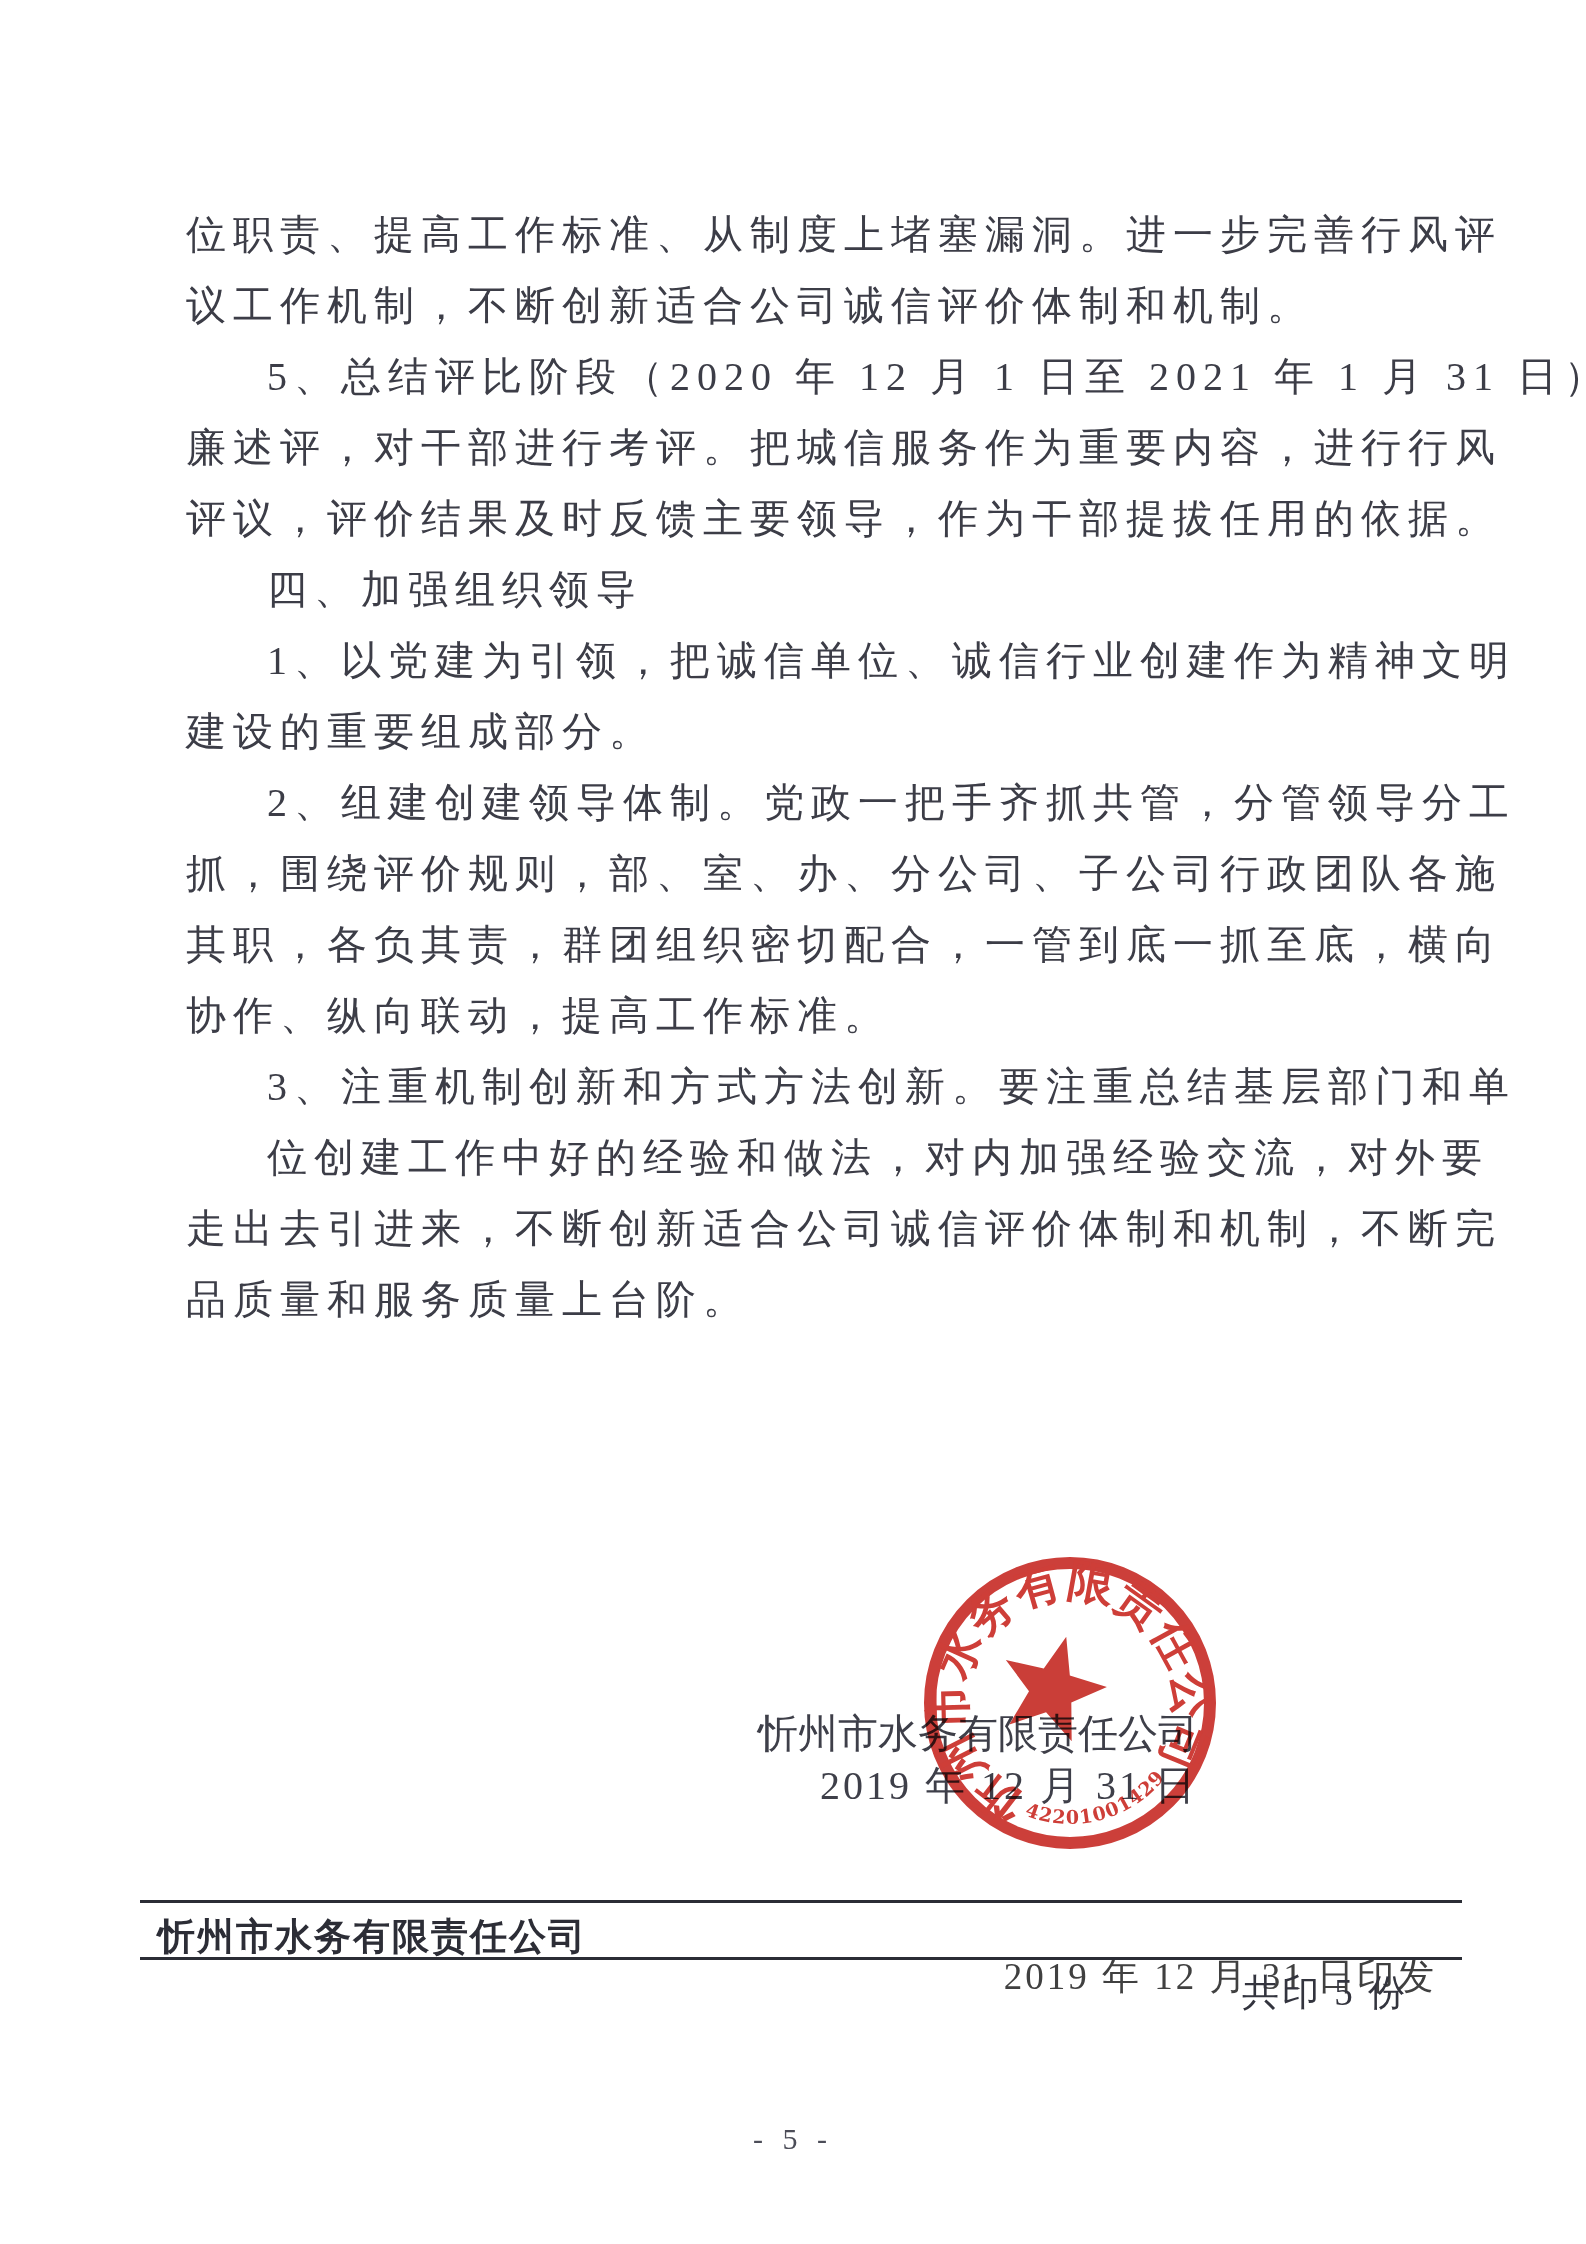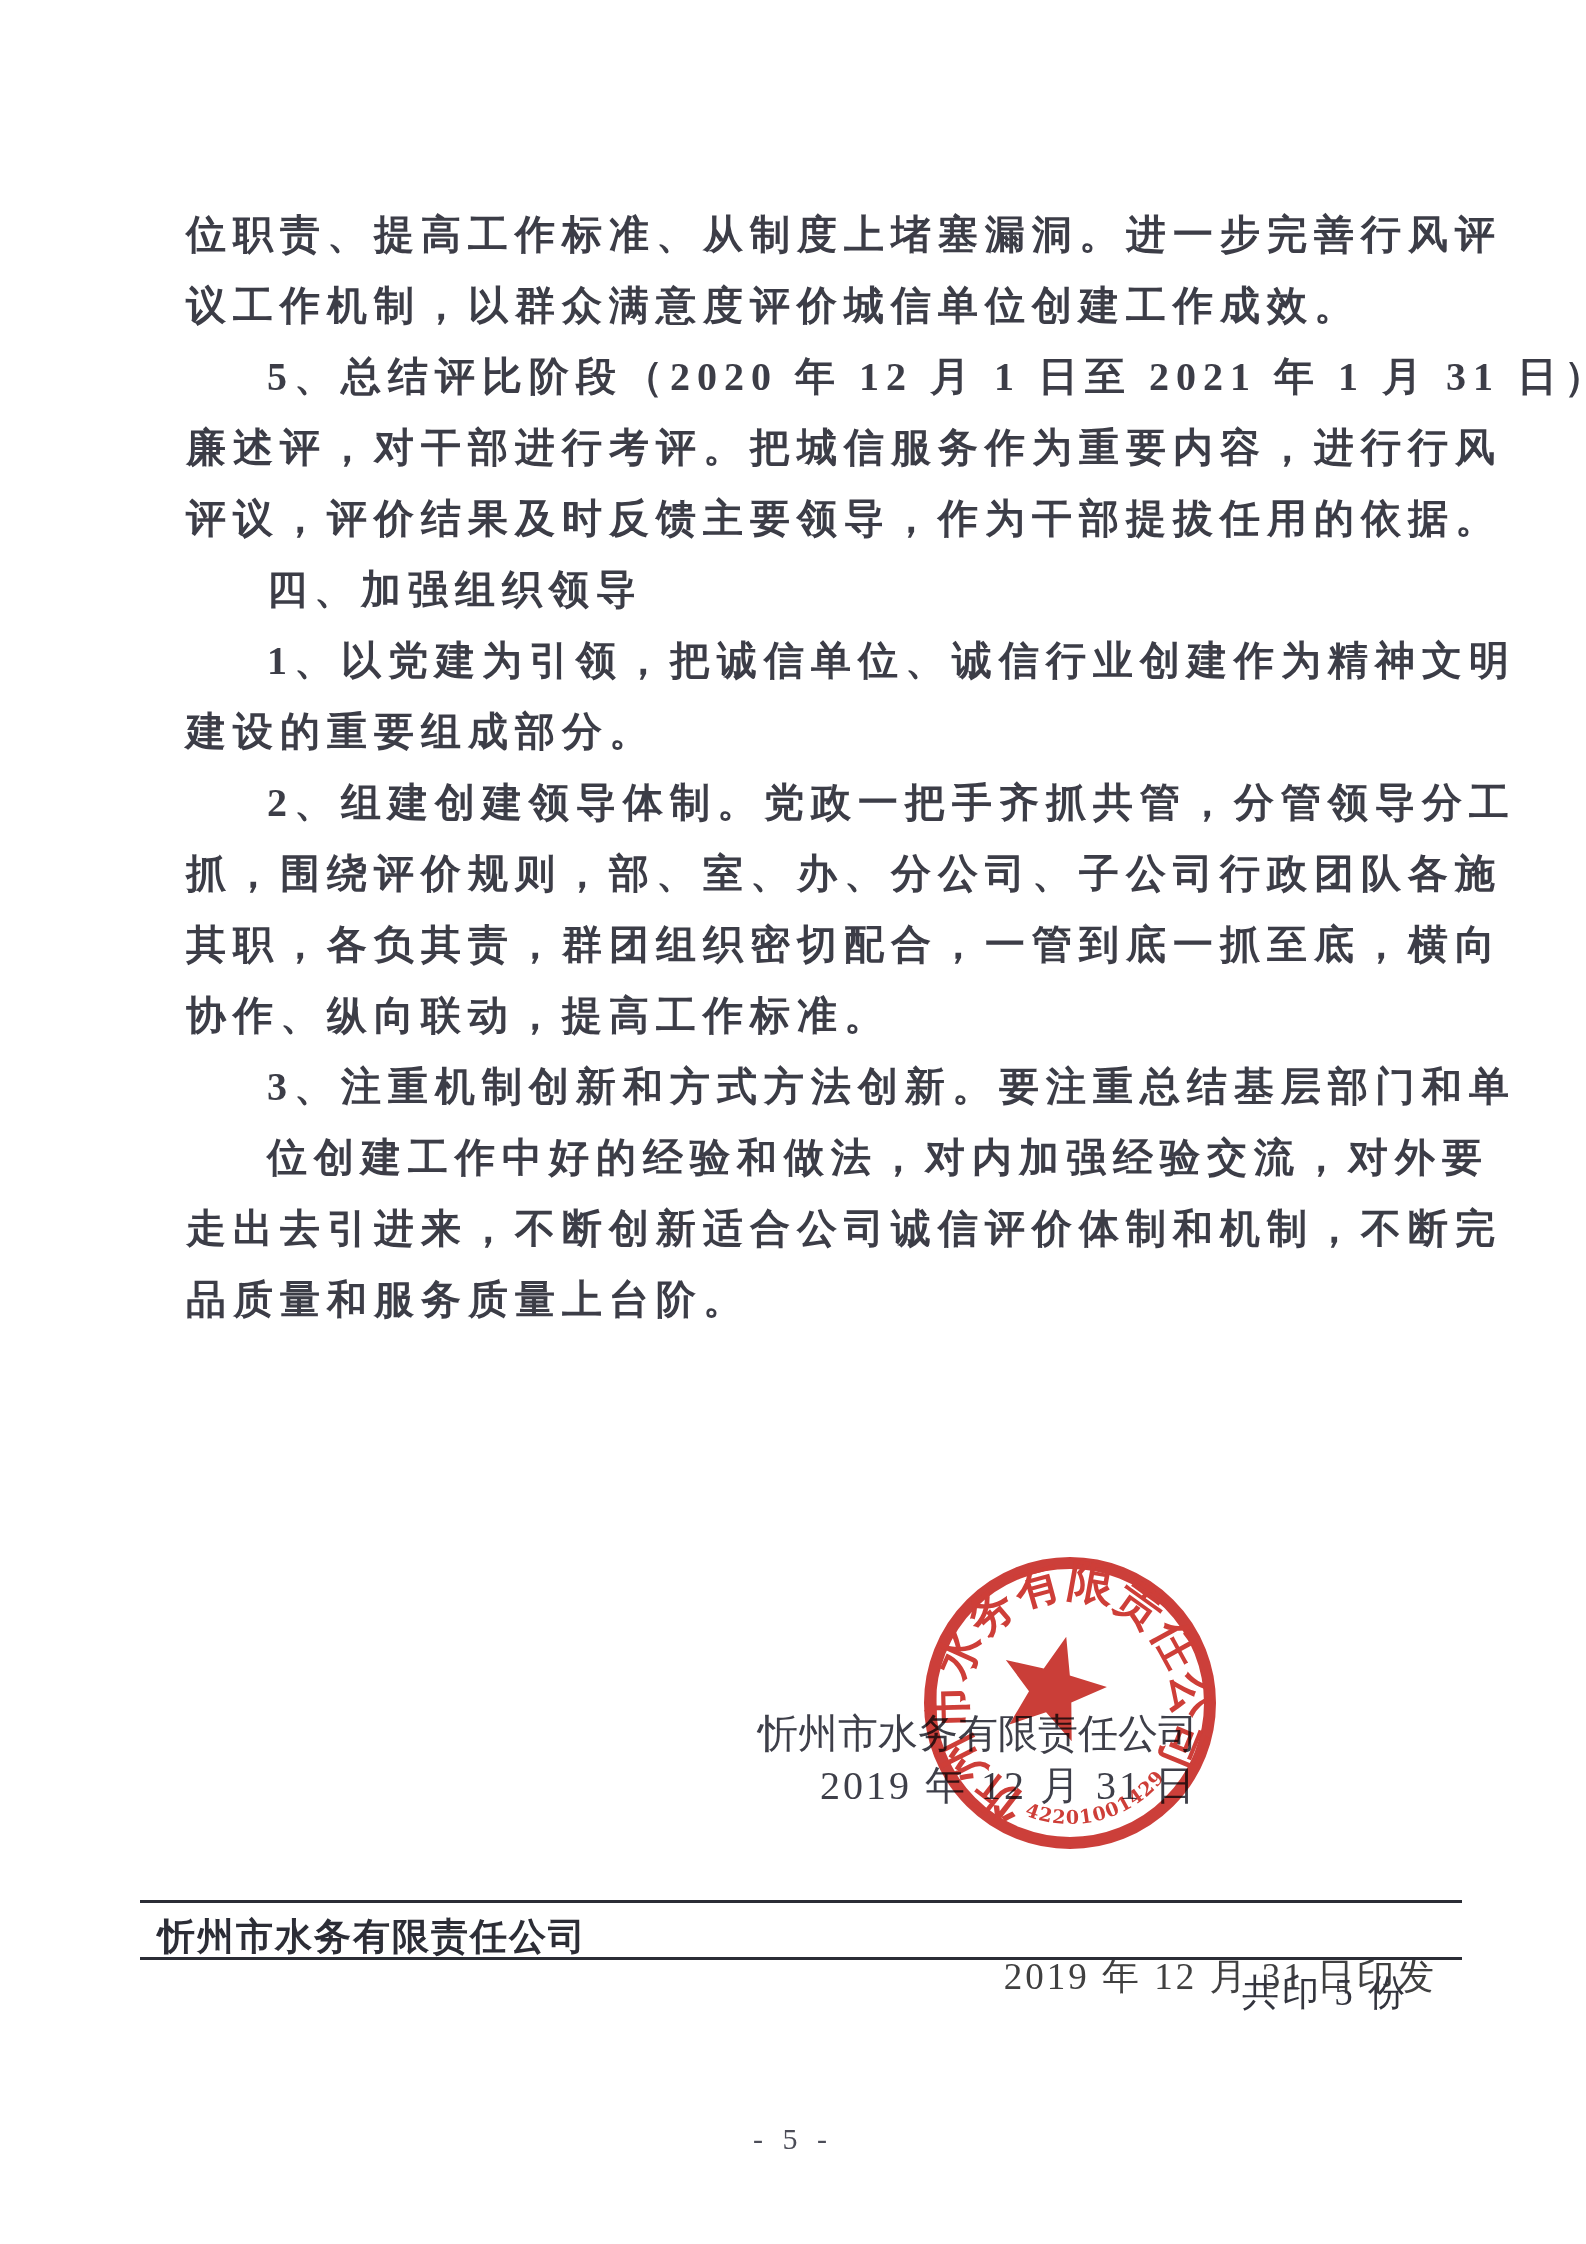--- a/index.html
+++ b/index.html
@@ -14,21 +14,20 @@
   .doc-body{
     position:absolute;
     left:186px;top:199px;width:1286px;
     color:#3c3d47;
     font-size:40px;
     letter-spacing:7px;
   }
   .doc-line{
     height:71px;line-height:71px;
     white-space:nowrap;
-    font-weight:bold;
   }
   .doc-line.indent{padding-left:81px;}
   
   .sig-company{
     position:absolute;left:758px;top:1706px;
     font-size:40px;letter-spacing:0px;color:#3e3f49;
     white-space:nowrap;
   }
   .sig-date{
     position:absolute;left:820px;top:1758px;
@@ -71,21 +70,21 @@
     color:#4c4d58;
   }
 </style>
 </head>
 <body>
 
 <div class="page">
 
   <div class="doc-body">
     <div class="doc-line">位职责、提高工作标准、从制度上堵塞漏洞。进一步完善行风评</div>
-    <div class="doc-line">议工作机制，以群众满意度评价城信单位创建工作成效。</div>
+    <div class="doc-line">议工作机制，不断创新适合公司诚信评价体制和机制。</div>
     <div class="doc-line indent">5、总结评比阶段（2020 年 12 月 1 日至 2021 年 1 月 31 日）</div>
     <div class="doc-line">廉述评，对干部进行考评。把城信服务作为重要内容，进行行风</div>
     <div class="doc-line">评议，评价结果及时反馈主要领导，作为干部提拔任用的依据。</div>
     <div class="doc-line indent">四、加强组织领导</div>
     <div class="doc-line indent">1、以党建为引领，把诚信单位、诚信行业创建作为精神文明</div>
     <div class="doc-line">建设的重要组成部分。</div>
     <div class="doc-line indent">2、组建创建领导体制。党政一把手齐抓共管，分管领导分工</div>
     <div class="doc-line">抓，围绕评价规则，部、室、办、分公司、子公司行政团队各施</div>
     <div class="doc-line">其职，各负其责，群团组织密切配合，一管到底一抓至底，横向</div>
     <div class="doc-line">协作、纵向联动，提高工作标准。</div>

